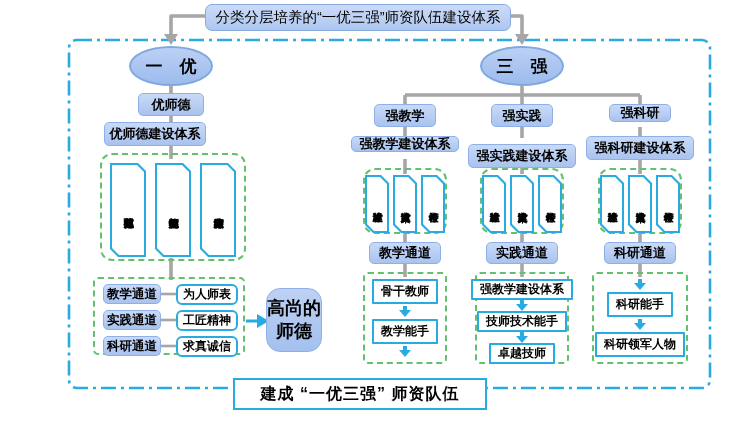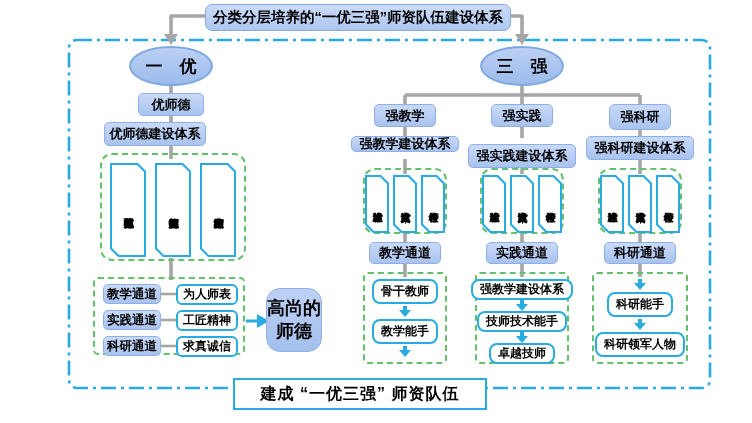--- a/index.html
+++ b/index.html
@@ -19,21 +19,21 @@
   .ellipse{
     background:linear-gradient(180deg,#bcd0f4 0%,#9cbbec 100%);
     border:2px solid #7ea9e0;border-radius:50%;
     display:flex;align-items:center;justify-content:center;
     font-weight:bold;font-size:17px;color:#000;
   }
   .titlebox{
     background:linear-gradient(180deg,#ccdbf8 0%,#aec7f0 100%);
     border:1px solid #86a9e0;border-radius:7px;
     display:flex;align-items:center;justify-content:center;
-    font-weight:bold;font-size:14.5px;color:#000;white-space:nowrap;z-index:1;
+    font-weight:normal;font-size:14.5px;color:#000;white-space:nowrap;z-index:1;
   }
   .greenbox{border:2px dashed #63c06c;border-radius:12px;background:transparent;z-index:1;}
   .greenbox.sq{border-radius:5px;}
   .pillars{display:flex;flex-direction:row;justify-content:center;align-items:flex-start;}
   .snip{
     background:#29abe2;
     clip-path:polygon(0 0,calc(100% - 8px) 0,100% 8px,100% 100%,8px 100%,0 calc(100% - 8px));
     padding:2px;display:flex;
   }
   .snip-in{
@@ -43,21 +43,21 @@
     writing-mode:vertical-rl;text-orientation:upright;
     font-weight:bold;font-size:10px;line-height:1.05;color:#000;
   }
   .whitebox{
     background:#fff;border:2px solid #29abe2;border-radius:6px;
     display:flex;align-items:center;justify-content:center;
     font-weight:bold;font-size:12px;color:#000;white-space:nowrap;
   }
   .chaincol{display:flex;flex-direction:column;align-items:center;justify-content:space-between;padding:5px 0;}
   .chainbox{
-    background:#fff;border:2px solid #29abe2;border-radius:8px;
+    background:#fff;border:2px solid #29abe2;border-radius:1px;
     height:21px;padding:0 7px;
     display:flex;align-items:center;justify-content:center;
     font-weight:bold;font-size:12px;color:#000;white-space:nowrap;
   }
   .darrow{display:flex;flex-direction:column;align-items:center;}
   .darrow .stem{width:4px;height:4px;background:#29abe2;}
   .darrow .tri{width:0;height:0;border-left:6px solid transparent;border-right:6px solid transparent;border-top:7px solid #29abe2;}
   .result{
     background:linear-gradient(180deg,#bed1f4 0%,#a3c0ee 100%);
     border:1px solid #8fb0e6;border-radius:14px;
@@ -199,21 +199,21 @@
         <div class="tri"></div>
       </div>
     <div class="chainbox">技师技术能手</div>
     <div class="darrow">
         <div class="stem"></div>
         <div class="tri"></div>
       </div>
     <div class="chainbox">卓越技师</div>
   </div>
 
-  <div class="abs node bluebox" style="left:609px;top:104px;width:62px;height:26px;border-radius:6px;">强科研</div>
+  <div class="abs node bluebox" style="left:609px;top:104px;width:62px;height:18px;">强科研</div>
   <div class="abs node bluebox" style="left:586px;top:136px;width:108px;height:24px;">强科研建设体系</div>
   <div class="abs greenbox pillars" style="left:598px;top:168px;width:84px;height:66px;padding-top:5px;gap:4px;">
     <div class="snip" style="width:23px;height:54px;">
       <div class="snip-in">建设标准</div>
     </div>
     <div class="snip" style="width:23px;height:54px;">
       <div class="snip-in">建设方案</div>
     </div>
     <div class="snip" style="width:23px;height:54px;">
       <div class="snip-in">考核评价</div>

